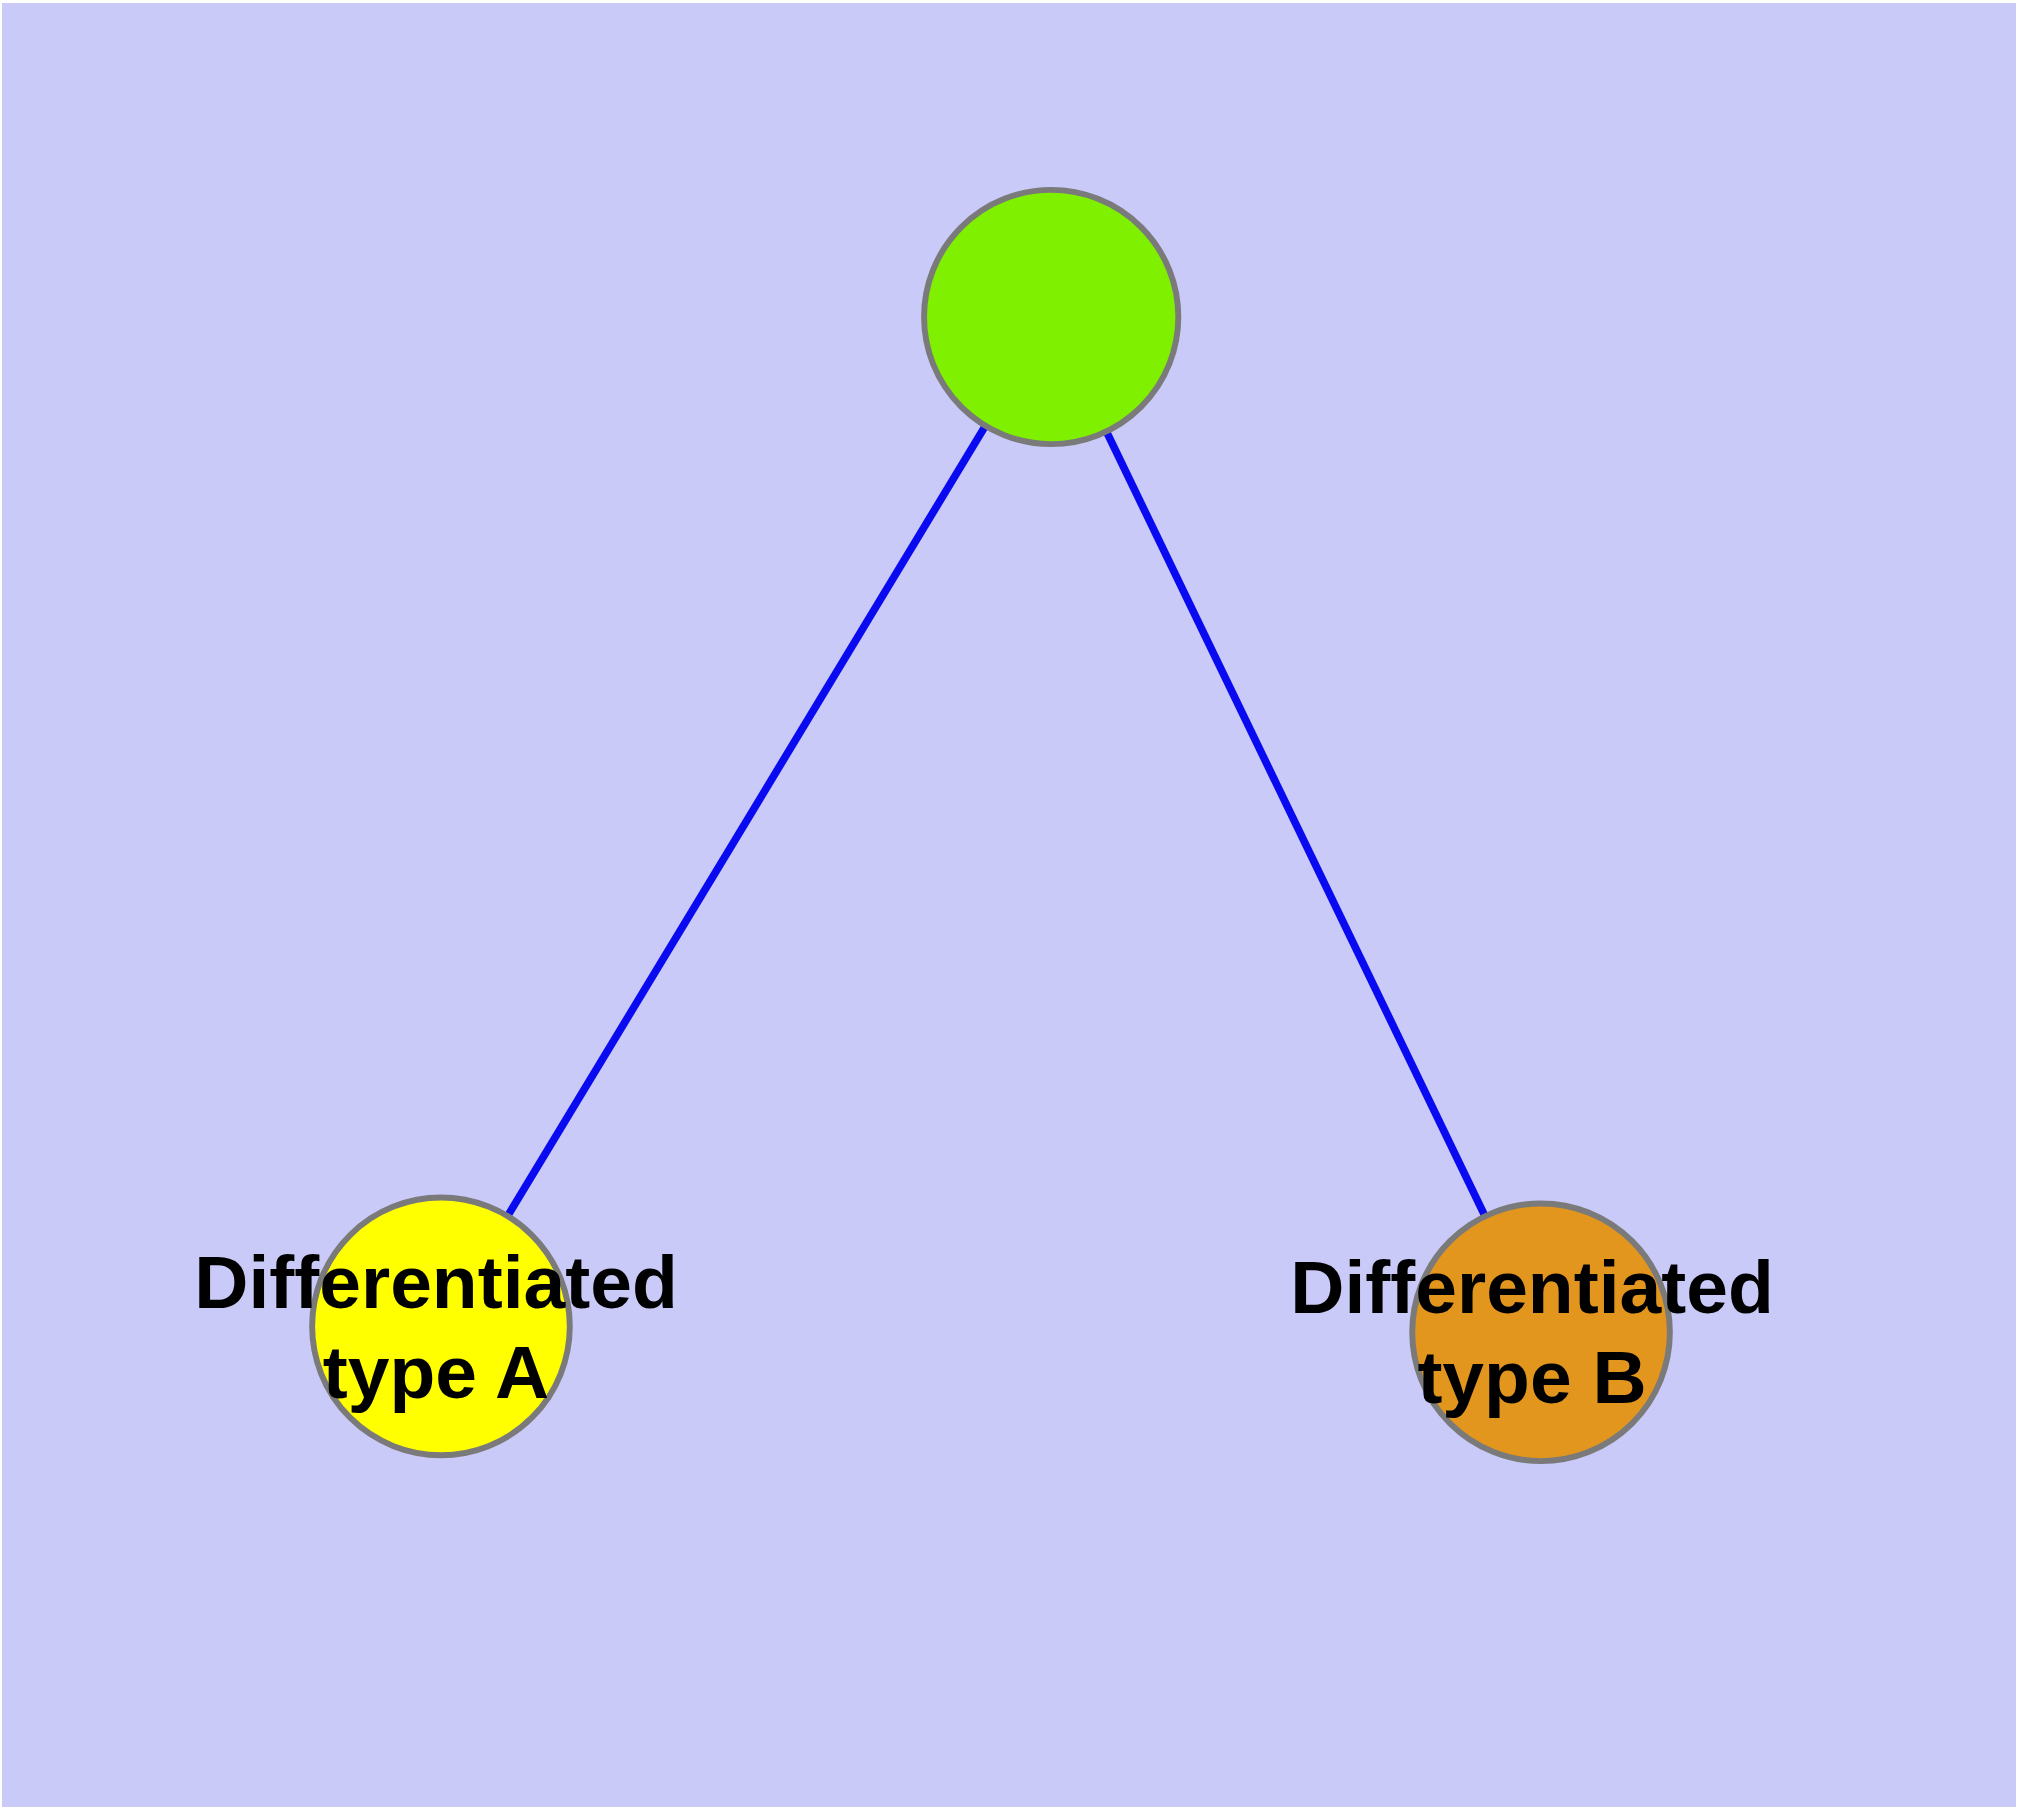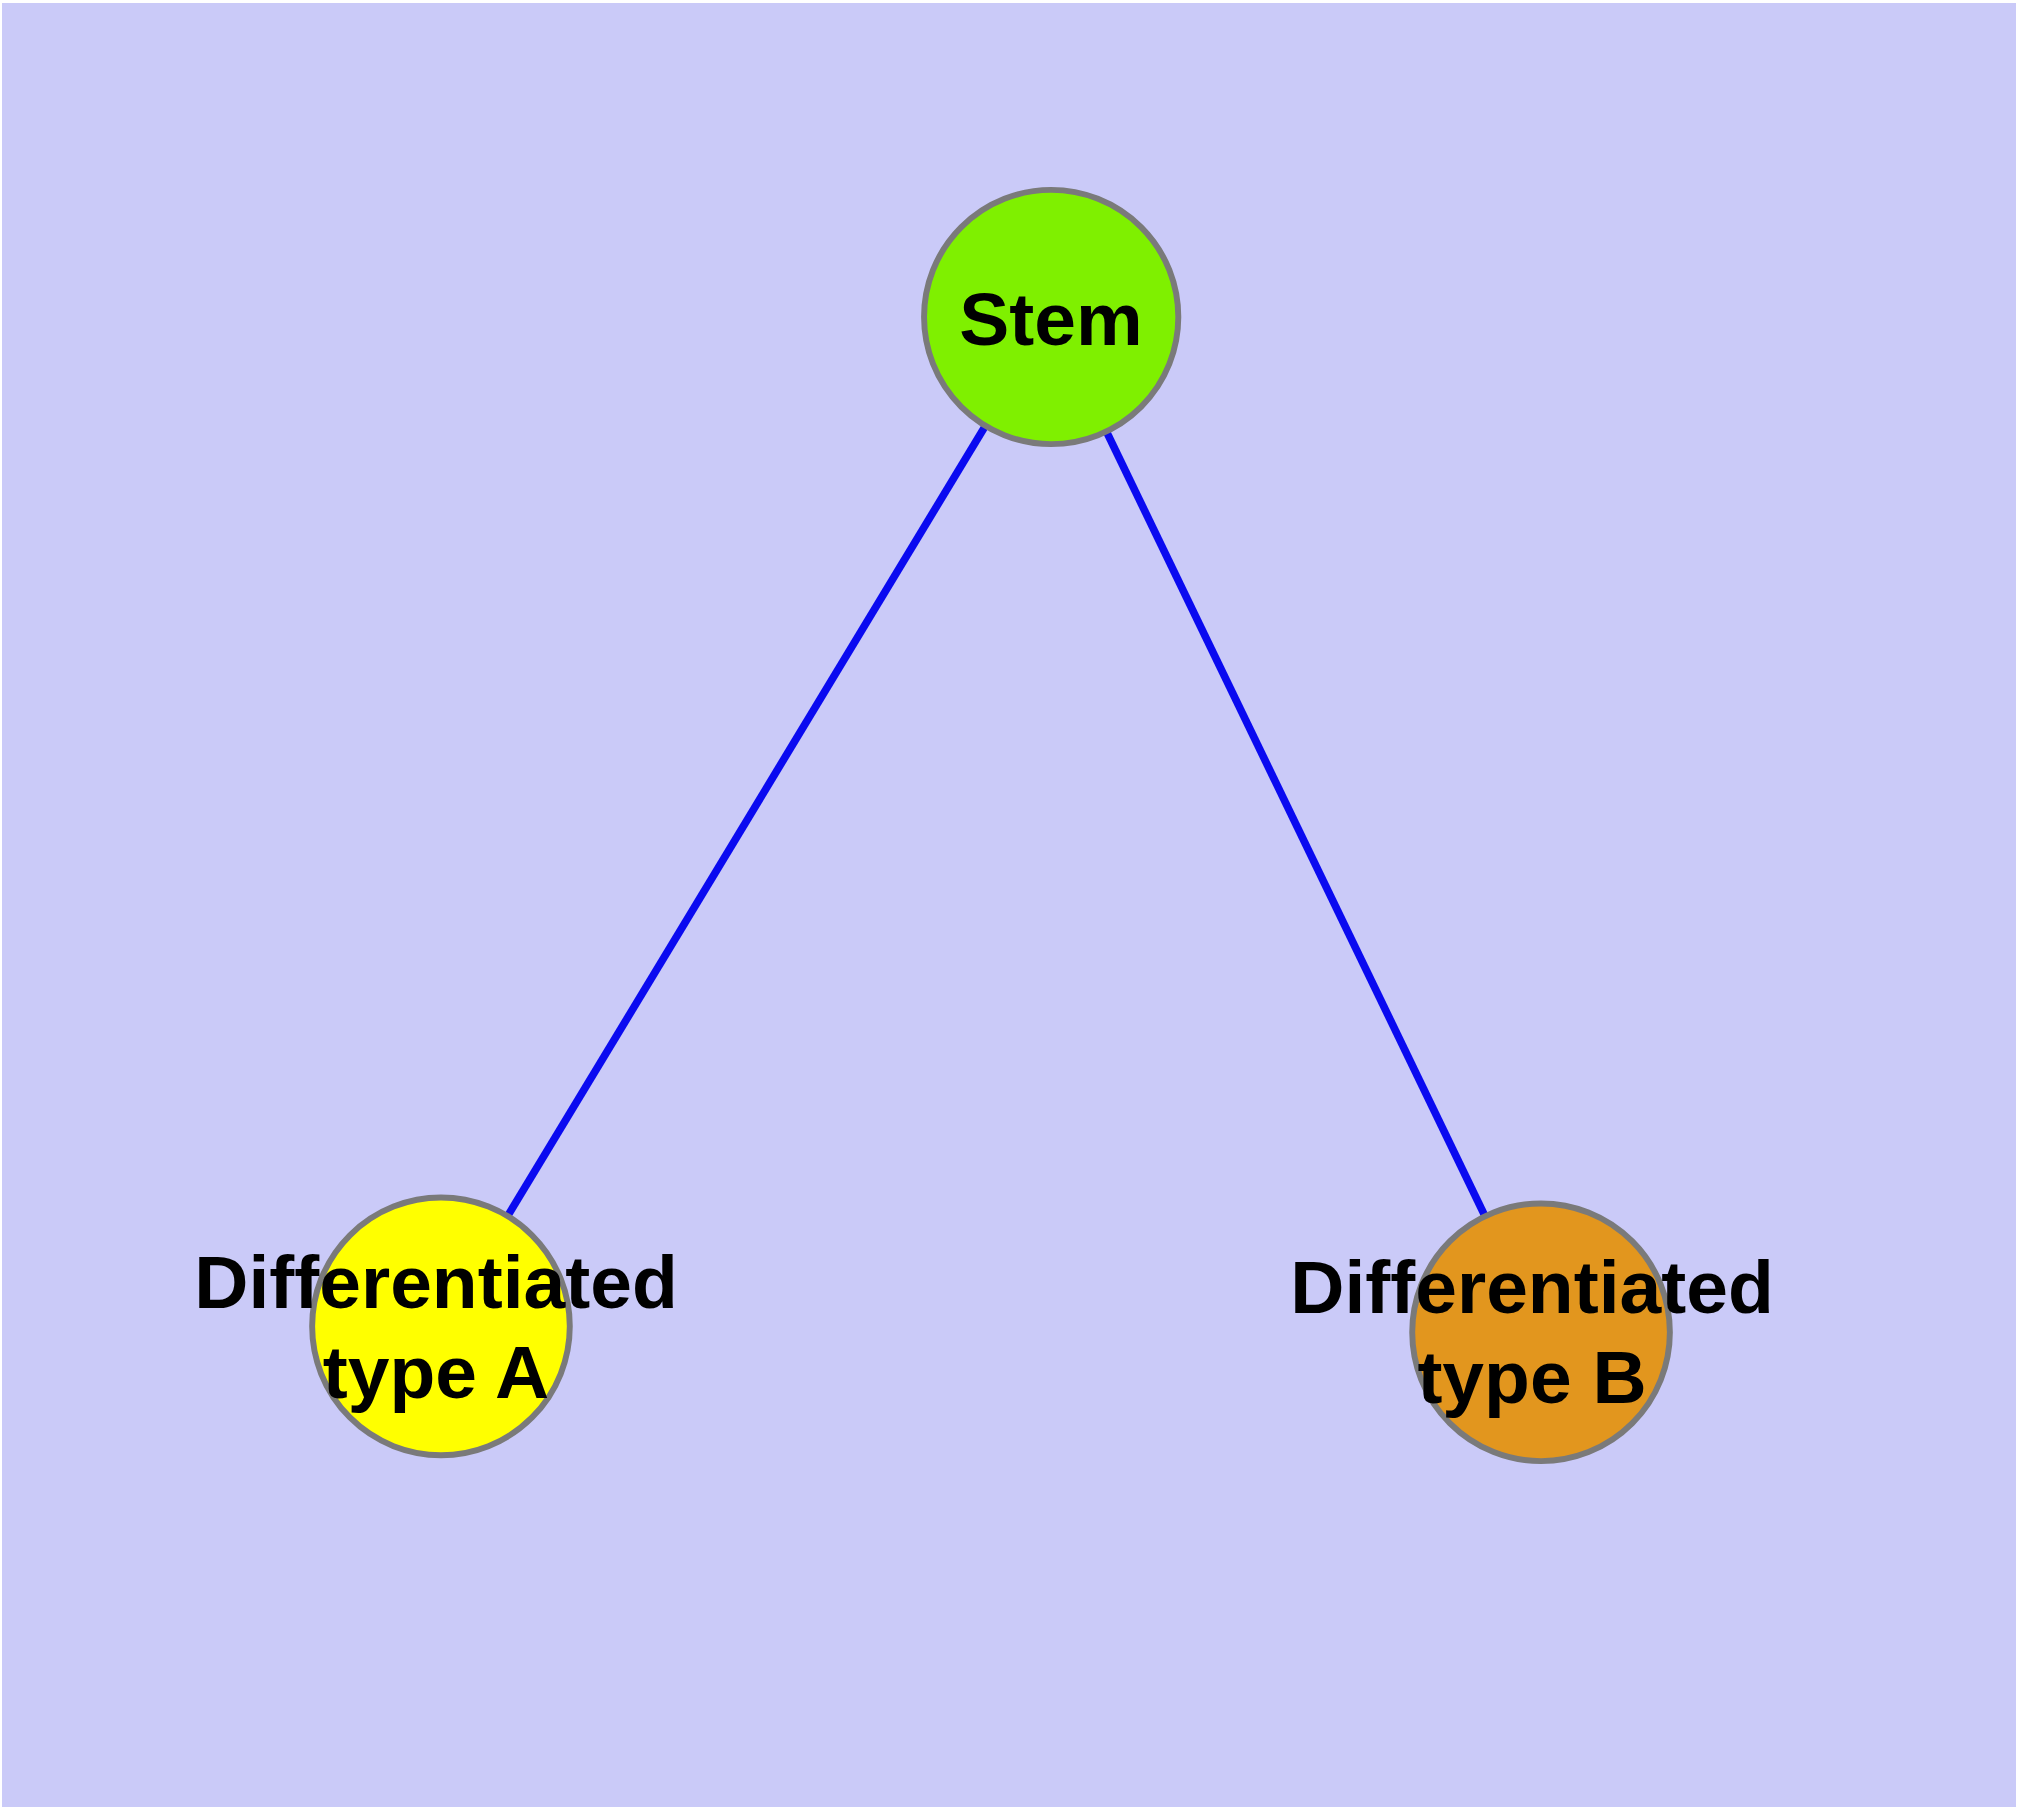--- a/index.html
+++ b/index.html
@@ -66,21 +66,20 @@
 
   <svg class="graph" viewBox="0 0 2384 2138" xmlns="http://www.w3.org/2000/svg">
     <line class="edge" x1="1240" y1="374" x2="520" y2="1565" stroke="#0a0af0"></line>
     <line class="edge" x1="1240" y1="374" x2="1818" y2="1572" stroke="#0a0af0"></line>
 
     <circle class="node-circle" cx="1240" cy="374" r="150" fill="#7ff000"></circle>
     <circle class="node-circle" cx="520" cy="1565" r="152" fill="#ffff00"></circle>
     <circle class="node-circle" cx="1818" cy="1572" r="152" fill="#e2961e"></circle>
   </svg>
 
-  <div class="node-label label-stem">Stem</div>
 
   <div class="node-label label-type-a">Differentiated
 type A</div>
 
   <div class="node-label label-type-b">Differentiated
 type B</div>
 </div>
 
 
 </body></html>

